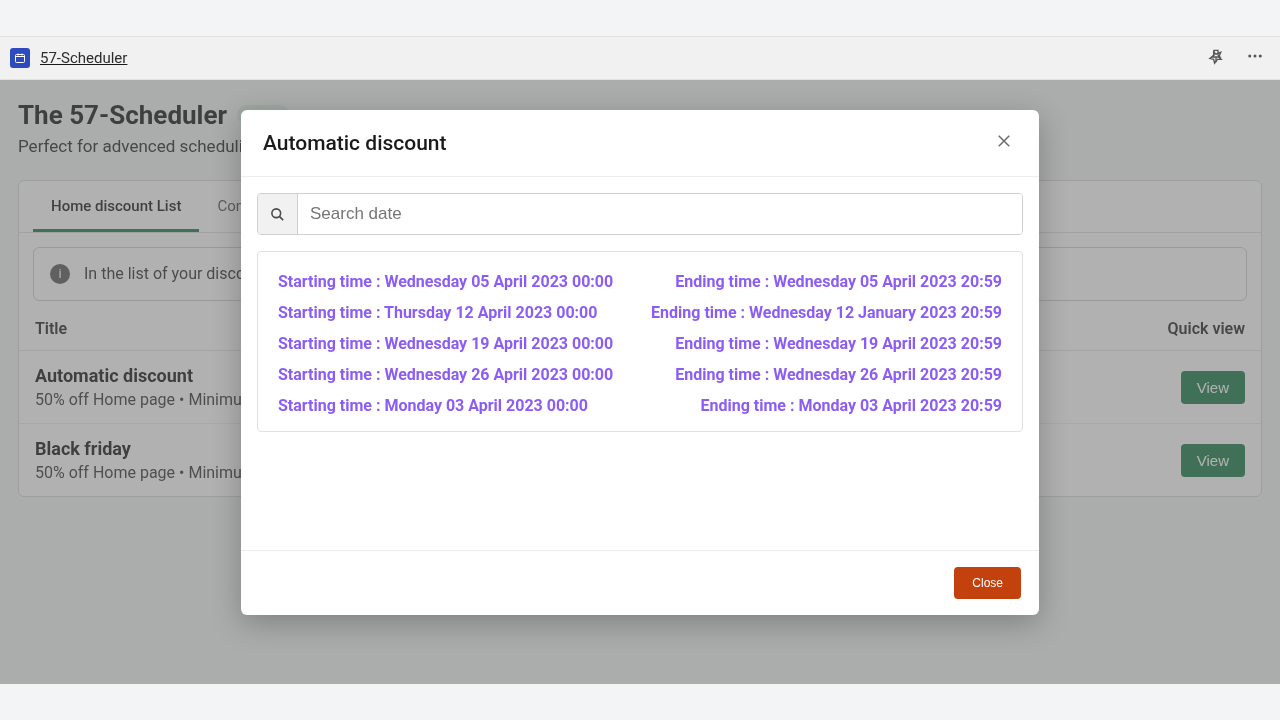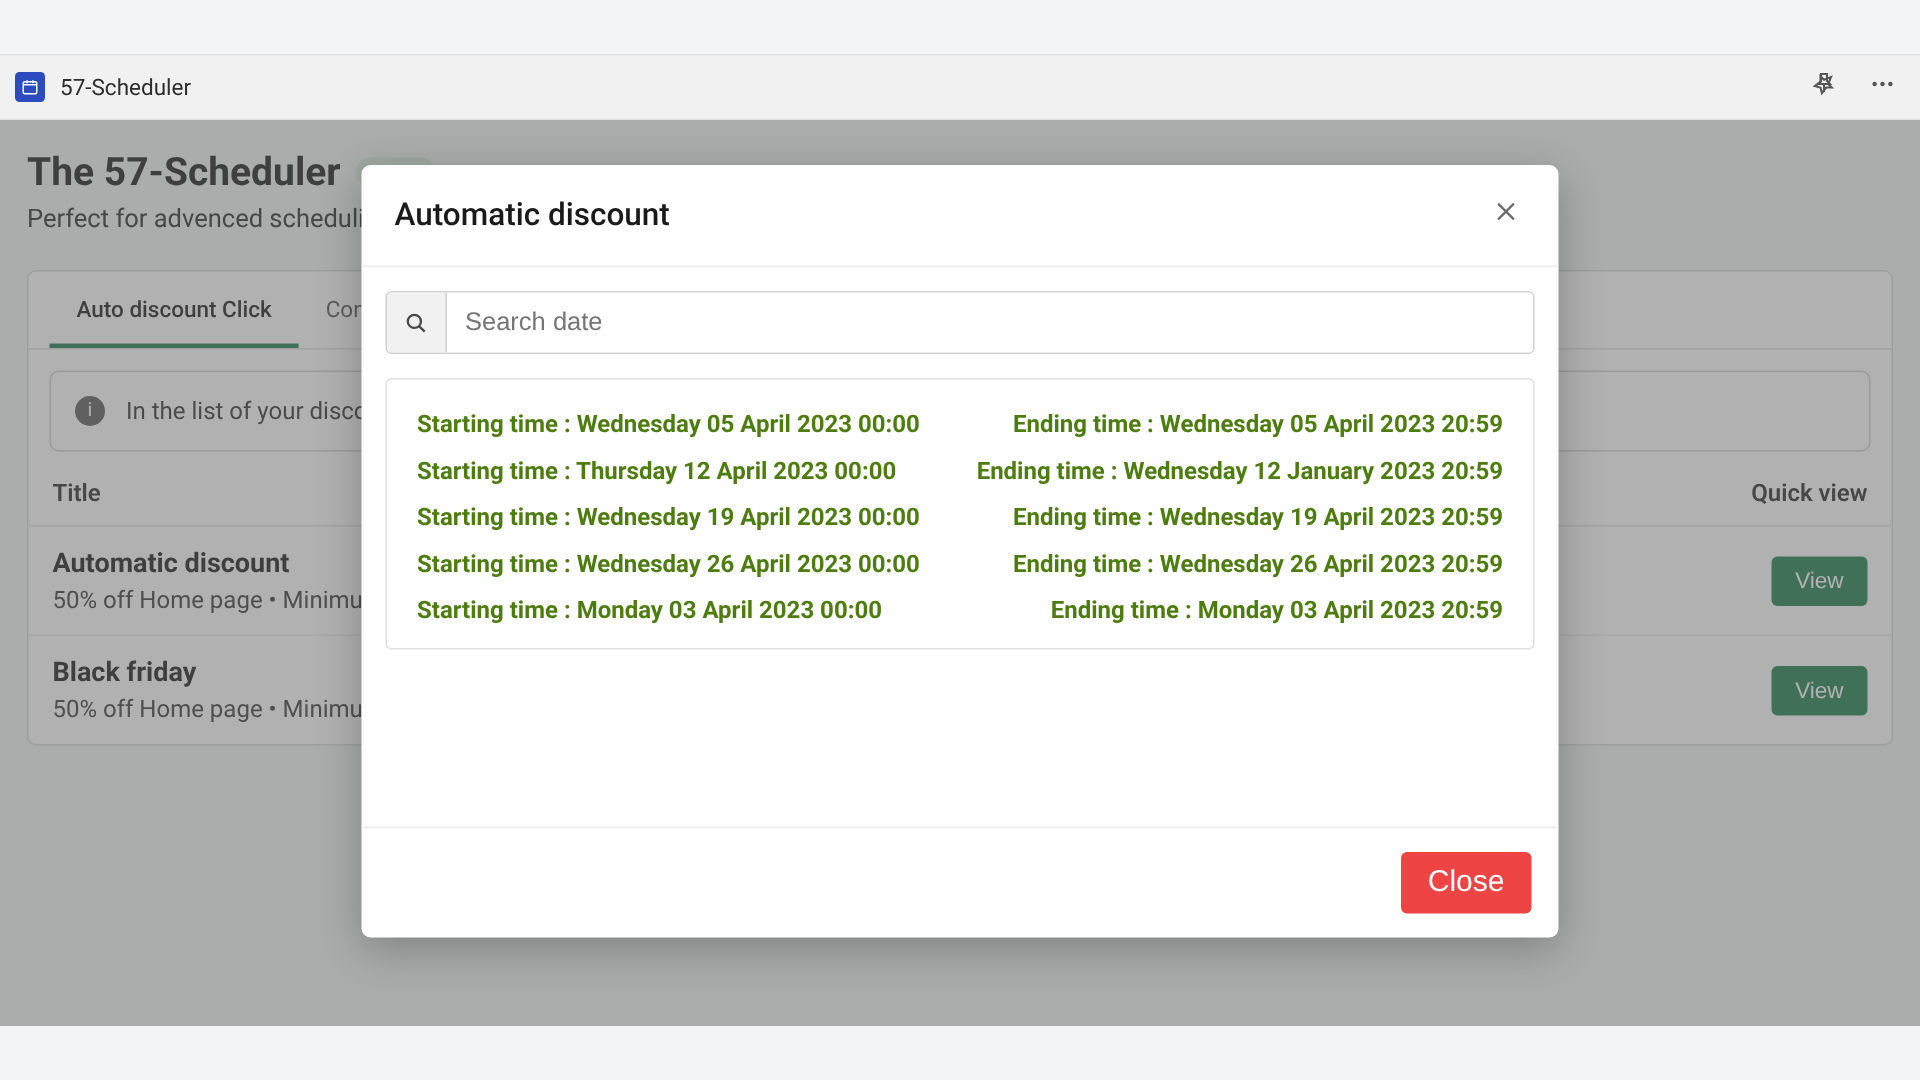--- a/index.html
+++ b/index.html
@@ -14,20 +14,21 @@
   .chrome-strip { height: 36px; background: #f3f4f5; }
   .app-bar {
     height: 44px;
     background: #f1f1f1;
     border-top: 1px solid #e2e2e2;
     border-bottom: 1px solid #e2e2e2;
     display: flex;
     align-items: center;
     padding: 0 10px;
     gap: 10px;
+    text-decoration: underline;
   }
   .app-logo {
     width: 20px; height: 20px;
     background: #2b4bbf;
     border-radius: 3px;
     display: inline-flex;
     align-items: center;
     justify-content: center;
     color: white;
   }
@@ -193,38 +194,38 @@
     border: 1px solid #e0e0e0;
     border-radius: 4px;
     padding: 14px 20px 10px;
     min-height: 170px;
   }
   .schedule-row {
     display: flex;
     justify-content: space-between;
     font-size: 16px;
     font-weight: 700;
-    color: #4d7c0f;
+    color: #8b5cf6;
     padding: 6px 0;
   }
   .schedule-row > div { white-space: nowrap; }
   .modal-footer {
     border-top: 1px solid #ececec;
     padding: 16px 18px;
     display: flex;
     justify-content: flex-end;
     margin-top: 110px;
   }
   .close-btn {
-    background: #ef4444;
+    background: #c2410c;
     color: white;
     border: none;
     border-radius: 4px;
     padding: 9px 18px;
-    font-size: 20px;
+    font-size: 12px;
     cursor: pointer;
   }
 </style>
 </head>
 <body>
 
 <div class="chrome-strip"></div>
 
 <div class="app-bar">
   <span class="app-logo">
@@ -252,21 +253,21 @@
 
 <div class="page">
   <div class="page-title-row">
     <h1 class="page-title">The 57-Scheduler</h1>
     <span class="version-badge">v1.0.0</span>
   </div>
   <div class="page-subtitle">Perfect for advenced scheduling</div>
 
   <div class="card">
     <div class="tabs">
-      <div class="tab active">Auto discount Click</div>
+      <div class="tab active">Home discount List</div>
       <div class="tab">Contact</div>
     </div>
 
     <div class="info-banner">
       <span class="info-icon">i</span>
       <div>
         <span>In the list of your discount  …</span>
         <span>. Click the button </span>
         <b>view</b>
         <span> to see the schedule done on a…</span>

